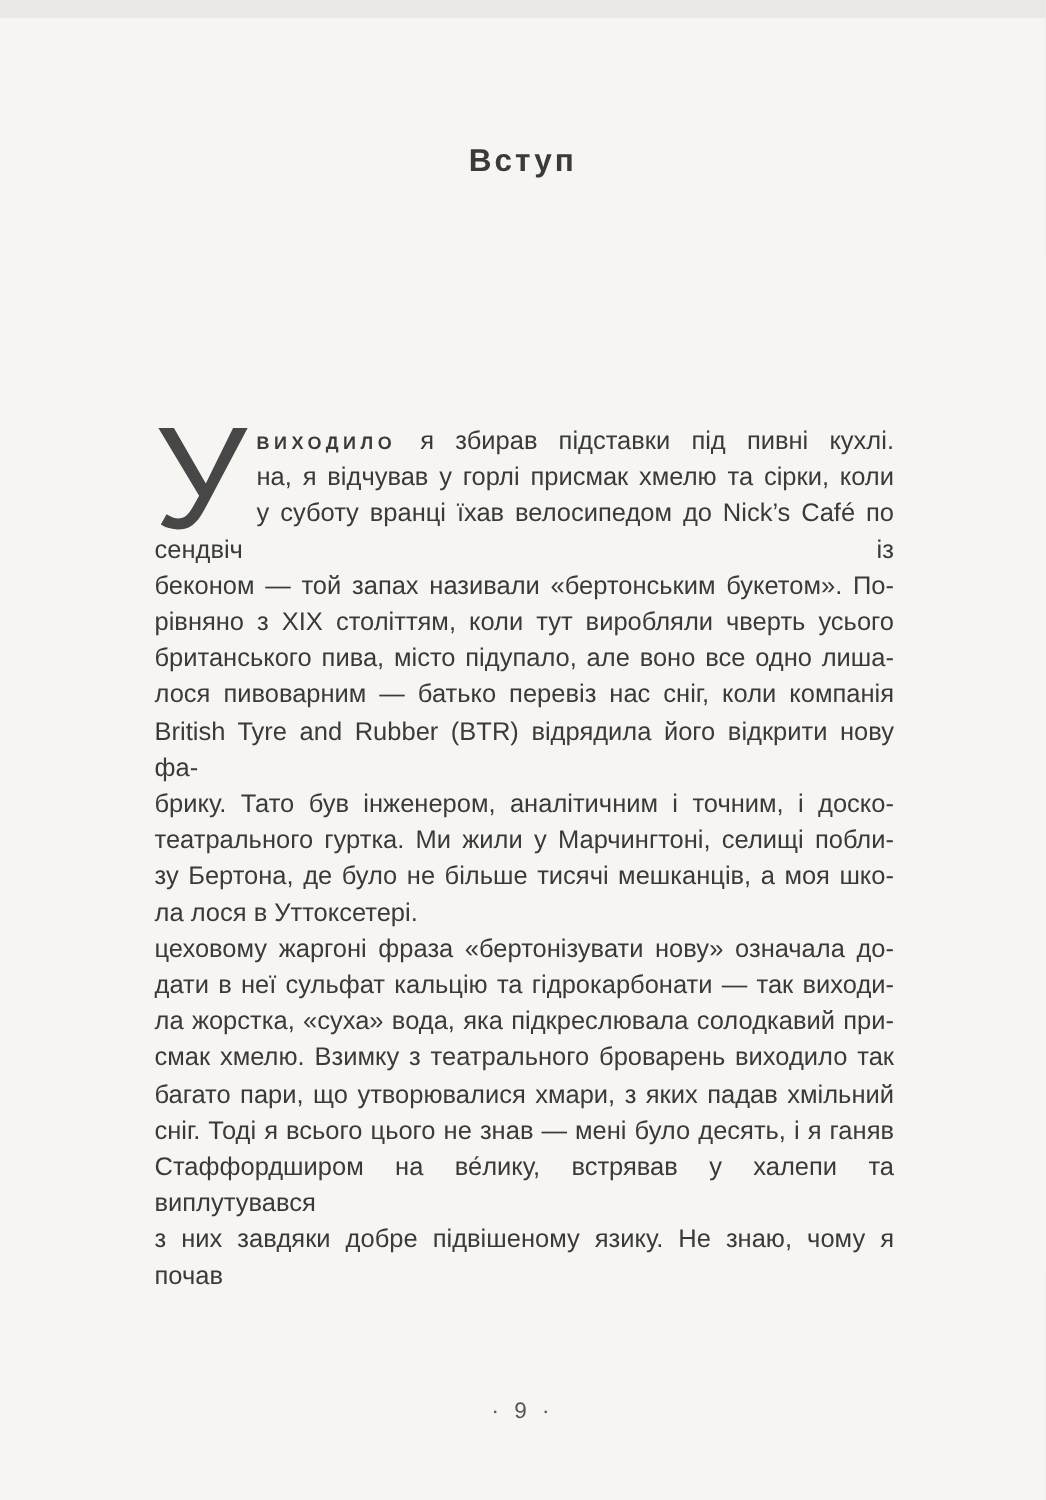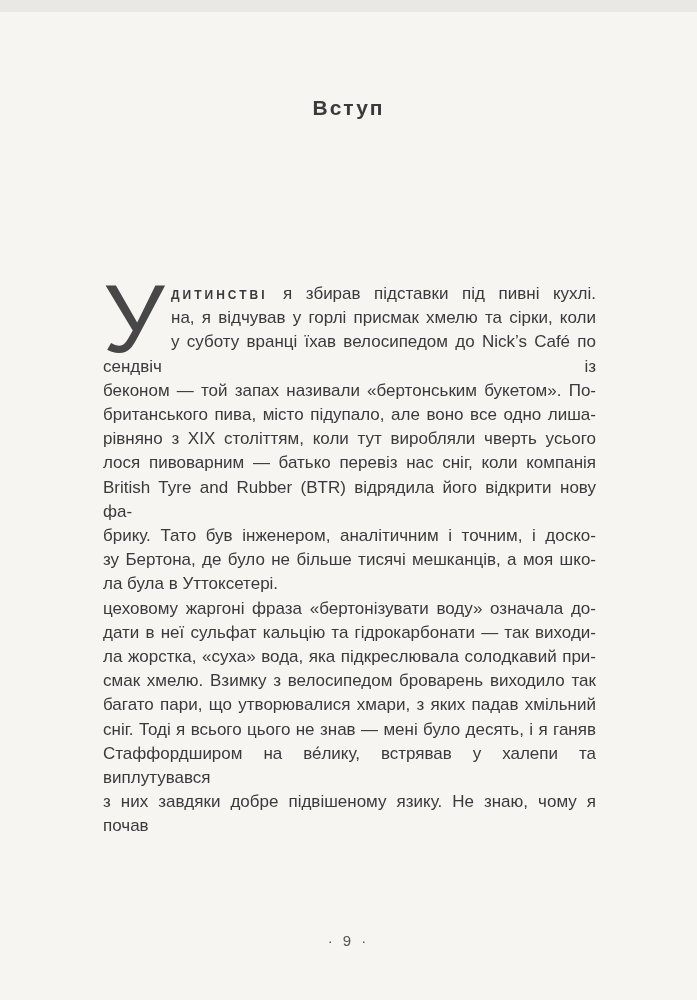--- a/index.html
+++ b/index.html
@@ -81,37 +81,38 @@
 </style>
 </head>
 <body>
 
 <div class="page" style="--bg: #f6f5f2; --ink: #3a3a3a; --folio: #555555;">
   <h1 class="chapter-title">Вступ</h1>
 
   <div class="text-block" id="text-block">
       <div class="paragraph">
         <span class="dropcap">У</span>
-        <div class="line"><span class="lead-in">дитинстві</span> я збирав підставки під пивні кухлі.</div>
+        <div class="line"><span class="lead-in">виходило</span> я збирав підставки під пивні кухлі.</div>
         <div class="line">на, я відчував у горлі присмак хмелю та сірки, коли</div>
         <div class="line">у суботу вранці їхав велосипедом до Nick’s Café по сендвіч із</div>
         <div class="line">беконом — той запах називали «бертонським букетом». По-</div>
+        <div class="line">рівняно з XIX століттям, коли тут виробляли чверть усього</div>
         <div class="line">британського пива, місто підупало, але воно все одно лиша-</div>
-        <div class="line">рівняно з XIX століттям, коли тут виробляли чверть усього</div>
         <div class="line">лося пивоварним — батько перевіз нас сніг, коли компанія</div>
         <div class="line">British Tyre and Rubber (BTR) відрядила його відкрити нову фа-</div>
         <div class="line">брику. Тато був інженером, аналітичним і точним, і доско-</div>
+        <div class="line">театрального гуртка. Ми жили у Марчингтоні, селищі побли-</div>
         <div class="line">зу Бертона, де було не більше тисячі мешканців, а моя шко-</div>
-        <div class="line para-end">ла була в Уттоксетері.</div>
+        <div class="line para-end">ла лося в Уттоксетері.</div>
       </div>
       <div class="paragraph">
-        <div class="line">цеховому жаргоні фраза «бертонізувати воду» означала до-</div>
+        <div class="line">цеховому жаргоні фраза «бертонізувати нову» означала до-</div>
         <div class="line">дати в неї сульфат кальцію та гідрокарбонати — так виходи-</div>
         <div class="line">ла жорстка, «суха» вода, яка підкреслювала солодкавий при-</div>
-        <div class="line">смак хмелю. Взимку з велосипедом броварень виходило так</div>
+        <div class="line">смак хмелю. Взимку з театрального броварень виходило так</div>
         <div class="line">багато пари, що утворювалися хмари, з яких падав хмільний</div>
         <div class="line">сніг. Тоді я всього цього не знав — мені було десять, і я ганяв</div>
         <div class="line">Стаффордширом на ве́лику, встрявав у халепи та виплутувався</div>
         <div class="line">з них завдяки добре підвішеному язику. Не знаю, чому я почав</div>
       </div>
     </div>
 
   <div class="folio">· 9 ·</div>
 </div>
 

